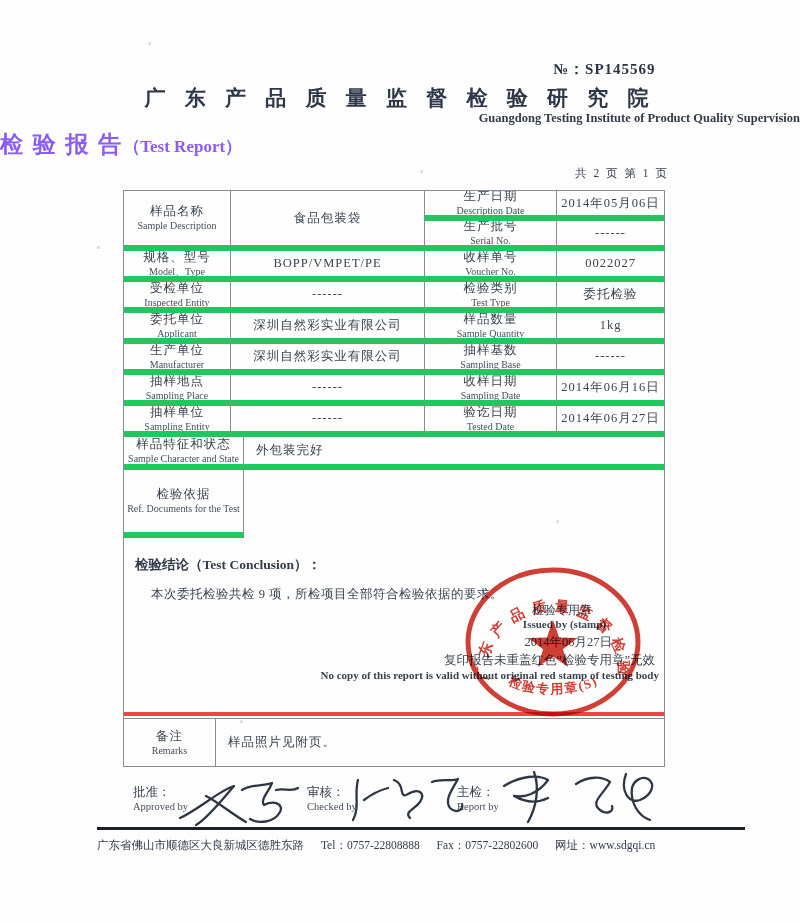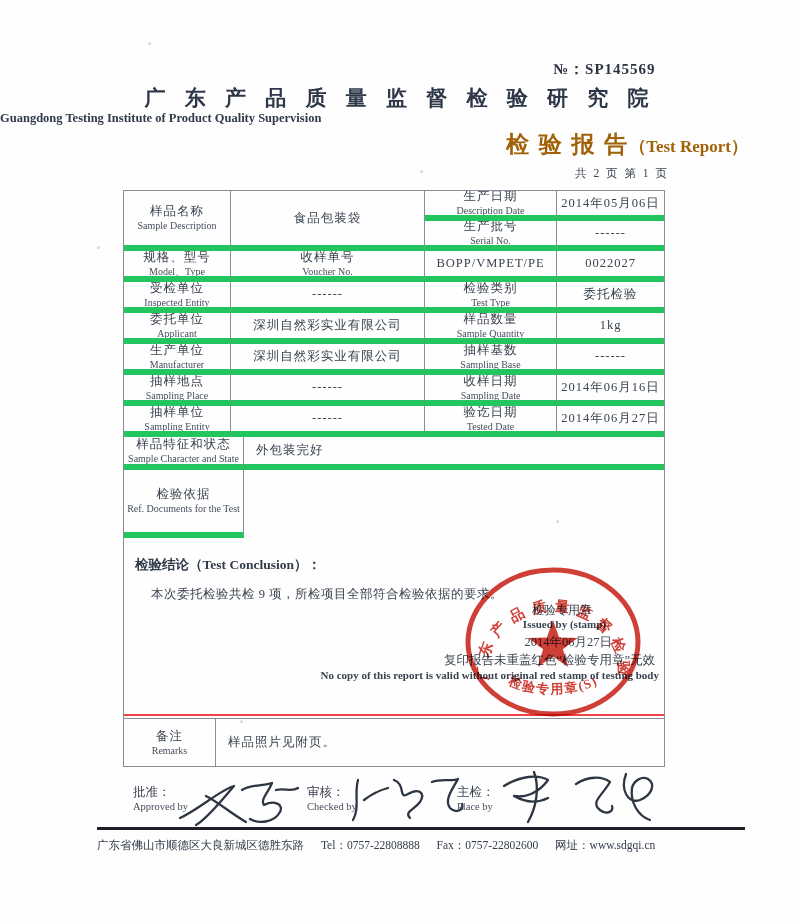--- a/index.html
+++ b/index.html
@@ -2,41 +2,41 @@
 <html><head>
 <meta charset="utf-8">
 <style>
   * { margin:0; padding:0; box-sizing:border-box; }
   body { background:#ffffff; font-family:"Liberation Serif","DejaVu Serif",serif; }
   .page { position:relative; width:800px; height:923px; background:#fefefe; color:#333c4c; overflow:hidden; }
 
   
   .report-no { position:absolute; top:60px; left:553px; font-size:15px; font-weight:bold; color:#2b3342; letter-spacing:1px; }
   .inst-cn  { position:absolute; top:84px; left:0; width:800px; text-align:center; font-size:21px; font-weight:bold; letter-spacing:7px; color:#2e3748; }
-  .inst-en  { position:absolute; top:111px; left:0; width:800px; text-align:left; font-size:12.5px; font-weight:bold; color:#313a4b; }
-  .doc-title{ position:absolute; top:129px; left:0; width:748px; text-align:right; font-size:23px; font-weight:bold; color:#a16207; letter-spacing:2px; }
+  .inst-en  { position:absolute; top:111px; left:0; width:800px; text-align:right; font-size:12.5px; font-weight:bold; color:#313a4b; }
+  .doc-title{ position:absolute; top:129px; left:0; width:748px; text-align:left; font-size:23px; font-weight:bold; color:#8b5cf6; letter-spacing:2px; }
   .doc-title .en { font-size:17px; letter-spacing:0; }
   .pagination{ position:absolute; top:166px; left:575px; font-size:11.5px; letter-spacing:2px; color:#39424f; }
 
   
   .tbl { position:absolute; top:190px; left:123px; width:542px; border:1px solid #868d96; }
   .cell { border-right:1px solid #868d96; border-bottom:6px solid #22c55e; display:flex; flex-direction:column; align-items:center; justify-content:center; text-align:center; padding:1px 2px; overflow:hidden; }
   .cell.nr { border-right:none; }
   .cell.nb { border-bottom:none; }
   .lab-cn { font-size:12.5px; color:#39424f; line-height:1.25; letter-spacing:1px; }
   .lab-en { font-size:10px; color:#454e5c; line-height:1.15; }
   .val { font-size:12.5px; color:#39424f; letter-spacing:1px; }
   .g-main { display:grid; grid-template-columns:107px 194px 132px auto; grid-template-rows:30px 30px repeat(6,31px); }
   .rs2 { grid-row:span 2; }
   .g-wide { display:grid; grid-template-columns:120px auto; grid-template-rows:33px 68px; }
   .left-val { align-items:flex-start; justify-content:center; text-align:left; padding-left:12px; }
   .g-remarks { display:grid; grid-template-columns:92px auto; grid-template-rows:47px; border-top:1px solid #868d96; margin-top:2px; }
 
   
-  .conclusion { position:relative; height:178px; border-bottom:2px solid #ef4444; }
+  .conclusion { position:relative; height:178px; border-bottom:4px solid #ef4444; }
   .concl-head { position:absolute; top:18px; left:11px; font-size:13.5px; font-weight:bold; color:#323b4a; }
   .concl-body { position:absolute; top:48px; left:27px; font-size:12.5px; color:#39424f; letter-spacing:0.5px; }
   .note-cn   { position:absolute; top:64px;  right:72px; font-size:12px; color:#3c4553; }
   .note-en   { position:absolute; top:80px;  right:58px; font-size:11px; font-weight:bold; color:#3c4553; }
   .note-date { position:absolute; top:96px;  right:52px; font-size:12.5px; color:#3c4553; }
   .copy-cn   { position:absolute; top:114px; right:9px; font-size:12.5px; color:#39424f; }
   .copy-en   { position:absolute; top:131px; right:5px; font-size:11px; font-weight:bold; color:#39424f; }
   .stamp-svg { position:absolute; top:22px; left:334px; mix-blend-mode:multiply; opacity:0.88; }
 
   
@@ -93,25 +93,25 @@
       </div>
       <div class="cell nr">
         <div class="val">------</div>
       </div>
 
       <div class="cell">
         <div class="lab-cn">规格、型号</div>
         <div class="lab-en">Model、Type</div>
       </div>
       <div class="cell">
+        <div class="val">BOPP/VMPET/PE</div>
+      </div>
+      <div class="cell">
         <div class="lab-cn">收样单号</div>
         <div class="lab-en">Voucher No.</div>
-      </div>
-      <div class="cell">
-        <div class="val">BOPP/VMPET/PE</div>
       </div>
       <div class="cell nr">
         <div class="val">0022027</div>
       </div>
 
       <div class="cell">
         <div class="lab-cn">受检单位</div>
         <div class="lab-en">Inspected Entity</div>
       </div>
       <div class="cell">
@@ -253,21 +253,21 @@
   </div>
   <svg class="sig-svg" style="top:772px;left:348px" width="120" height="54" viewBox="0 0 120 54">
     <path d="M10,8 C6,22 12,36 5,48"></path>
     <path d="M16,28 C24,22 32,18 40,16"></path>
     <path d="M46,8 C58,12 50,28 60,22 C70,16 78,20 72,30 C66,38 56,40 62,46"></path>
     <path d="M84,10 C94,6 104,10 110,7 C104,18 96,28 102,36 C108,42 116,38 114,32"></path>
   </svg>
 
   <div class="sig-label" style="top:784px;left:457px">
     <div class="cn">主检：</div>
-    <div class="en">Place by</div>
+    <div class="en">Report by</div>
   </div>
   <svg class="sig-svg" style="top:766px;left:492px" width="170" height="62" viewBox="0 0 170 62">
     <path d="M12,20 C28,10 46,8 56,14 C46,28 32,32 22,30 C36,38 48,36 56,32"></path>
     <path d="M42,6 C48,22 44,42 36,56"></path>
     <path d="M84,18 C96,10 110,10 118,16 C110,30 98,36 108,44 C114,49 122,46 120,40"></path>
     <path d="M134,8 C128,24 136,38 148,34 C160,29 164,18 156,13 C150,10 142,14 140,22 C138,36 146,50 158,54"></path>
   </svg>
 
   <div class="footer-rule"></div>
   <div class="footer-text">

